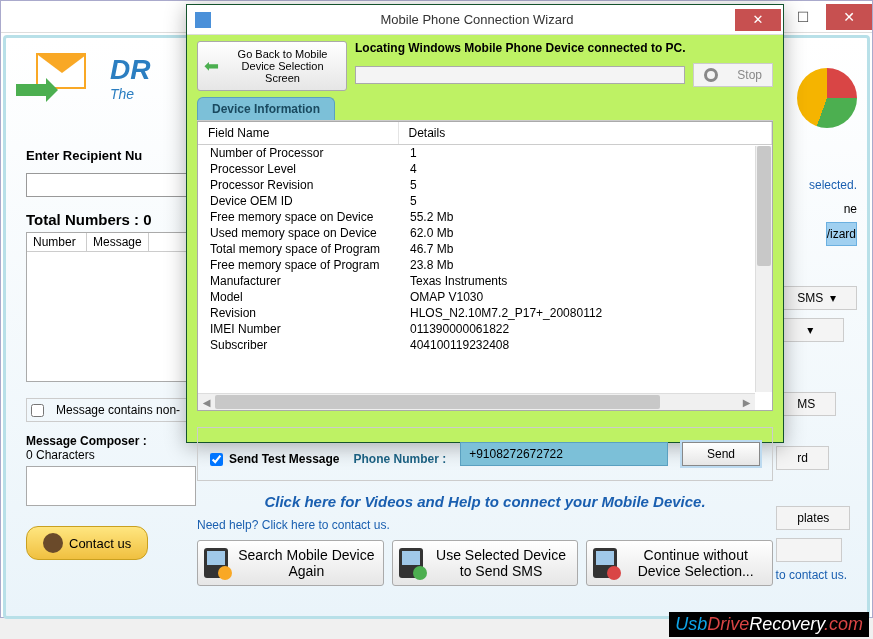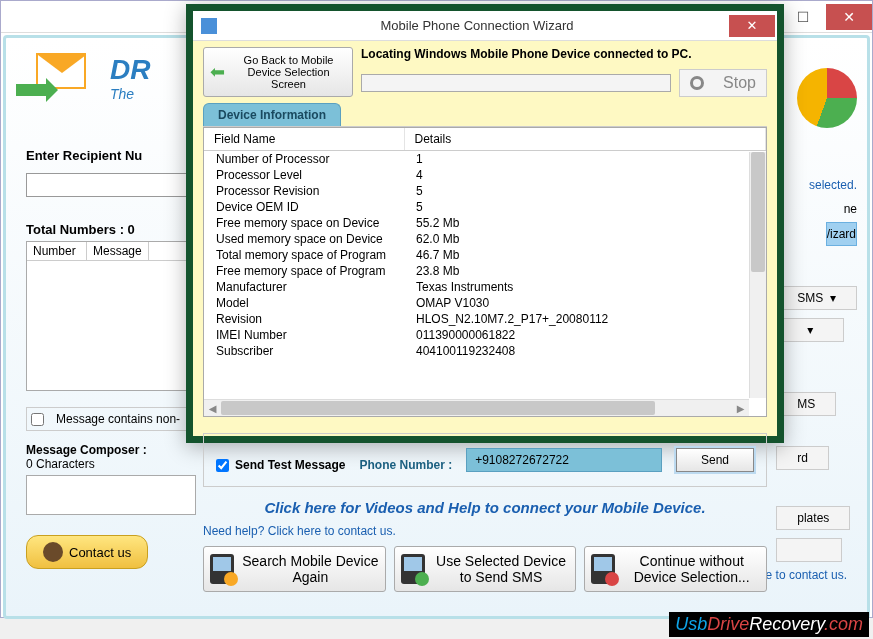--- a/index.html
+++ b/index.html
@@ -17,53 +17,53 @@
 .envelope { position: absolute; width: 50px; height: 36px; background: #fff; border: 2px solid #f9a825; left: 20px; top: 5px; }
 .envelope::before { content: ''; position: absolute; top: 0; left: 0; border-left: 24px solid transparent; border-right: 24px solid transparent; border-top: 18px solid #f9a825; }
 .arrow-g { position: absolute; width: 30px; height: 12px; background: #4caf50; left: 0; top: 36px; }
 .arrow-g::after { content: ''; position: absolute; right: -12px; top: -6px; border-left: 12px solid #4caf50; border-top: 12px solid transparent; border-bottom: 12px solid transparent; }
 .logo-text { color: #2b7ec1; font-size: 28px; font-weight: bold; font-style: italic; }
 .logo-sub { color: #2b7ec1; font-size: 14px; font-style: italic; }
 .pie-icon { position: absolute; right: 10px; top: 30px; width: 60px; height: 60px; border-radius: 50%; background: conic-gradient(#d94545 0 90deg, #4caf50 90deg 200deg, #f5b400 200deg 360deg); }
 .left-col { position: absolute; left: 20px; top: 110px; width: 184px; }
 .recipient-label { font-weight: bold; font-size: 13px; }
 .text-input { width: 100%; height: 24px; border: 1px solid #999; background: #fff; }
-.total-label { font-weight: bold; font-size: 13px; margin-top: 25px; display: block; }
+.total-label { font-weight: bold; font-size: 15px; margin-top: 14px; display: block; }
 .num-table { margin-top: 4px; border: 1px solid #aaa; width: 170px; height: 150px; background: #fff; }
 .num-th { display: flex; background: #fff; border-bottom: 1px solid #ccc; font-size: 12px; }
 .num-th > div { padding: 2px 6px; border-right: 1px solid #ccc; }
 .msg-contains { display: flex; align-items: center; gap: 12px; margin-top: 16px; font-size: 12px; border: 1px solid #ccc; padding: 4px; }
 .msg-composer { font-weight: bold; font-size: 12px; margin-top: 12px; }
 .composer-sub { font-size: 12px; }
 .composer-box { width: 170px; height: 40px; border: 1px solid #aaa; background: #fff; margin-top: 4px; }
 .contact-btn { margin-top: 20px; padding: 6px 16px; background: linear-gradient(#ffe680, #f0c040); border: 1px solid #c9a020; border-radius: 12px; font-size: 13px; display: flex; align-items: center; gap: 6px; }
 .contact-icon { width: 20px; height: 20px; border-radius: 50%; background: #6a4a2a; }
 
 .right-col { position: absolute; right: 10px; top: 140px; font-size: 12px; text-align: right; }
 .right-col .selected { color: #1a5fb0; }
 .right-pill { display: inline-block; padding: 4px 0; border: 1px solid #6bb0e0; background: #a0d0f0; margin-top: 6px; font-size: 12px; }
 .right-btn { display: block; padding: 4px 20px; border: 1px solid #ccc; background: #f4f4f4; margin-top: 16px; font-size: 12px; }
 .need-help { position: absolute; bottom: 34px; right: 20px; color: #1a5fb0; font-size: 12px; }
 
 
-.wizard { position: absolute; left: 186px; top: 4px; width: 598px; height: 439px; background: #fef9c3; border: 7px solid #14532d; box-shadow: 0 4px 20px rgba(0,0,0,0.3); z-index: 10; }
+.wizard { position: absolute; left: 186px; top: 4px; width: 598px; height: 439px; background: #bef264; border: 1px solid #14532d; box-shadow: 0 4px 20px rgba(0,0,0,0.3); z-index: 10; }
 .wiz-titlebar { height: 30px; background: #fff; display: flex; align-items: center; border-bottom: 1px solid #ddd; }
 .wiz-icon { width: 16px; height: 16px; margin: 0 8px; background: #4a90d9; }
 .wiz-title { flex: 1; text-align: center; font-size: 13px; color: #333; }
 .wiz-close { width: 46px; height: 22px; background: #c75050; color: #fff; display: flex; align-items: center; justify-content: center; font-size: 13px; margin-right: 2px; }
 
 .wiz-body { padding: 6px 10px; }
 .top-row { display: flex; gap: 8px; align-items: flex-start; }
 .goback-btn { width: 150px; padding: 6px; background: linear-gradient(#fff, #e6e6e6); border: 1px solid #aaa; border-radius: 3px; display: flex; align-items: center; gap: 6px; font-size: 11px; text-align: center; }
 .goback-icon { font-size: 18px; color: #4caf50; }
 .locate-area { flex: 1; }
 .locate-title { font-weight: bold; font-size: 12px; margin-bottom: 8px; }
 .progress-row { display: flex; align-items: center; gap: 8px; }
 .progress-bar { flex: 1; height: 18px; border: 1px solid #aaa; background: #f4f4f4; }
-.stop-btn { display: flex; align-items: center; gap: 19px; padding: 4px 10px; border: 1px solid #ccc; background: #f4f4f4; font-size: 16px; color: #888; }
+.stop-btn { display: flex; align-items: center; gap: 19px; padding: 4px 10px; border: 1px solid #ccc; background: #f4f4f4; font-size: 12px; color: #888; }
 .stop-circ { width: 14px; height: 14px; border-radius: 50%; border: 3px solid #888; }
 
 .tab-strip { margin-top: 6px; border-bottom: 1px solid #ccc; }
 .tab { display: inline-block; padding: 4px 14px; background: #7cc0d8; border: 1px solid #5aa0c0; border-bottom: none; font-size: 12px; font-weight: bold; color: #1a4a60; border-radius: 6px 6px 0 0; }
 
 .dev-table-wrap { border: 1px solid #aaa; height: 290px; overflow: hidden; position: relative; background: #fff; }
 .dev-table { width: 100%; font-size: 12px; border-collapse: collapse; }
 .dev-table th { text-align: left; padding: 4px 10px; border-bottom: 1px solid #ccc; border-right: 1px solid #e4e4e4; background: #fff; font-weight: normal; }
 .dev-table td { padding: 1px 12px; }
 .dev-table td:first-child { width: 200px; }

